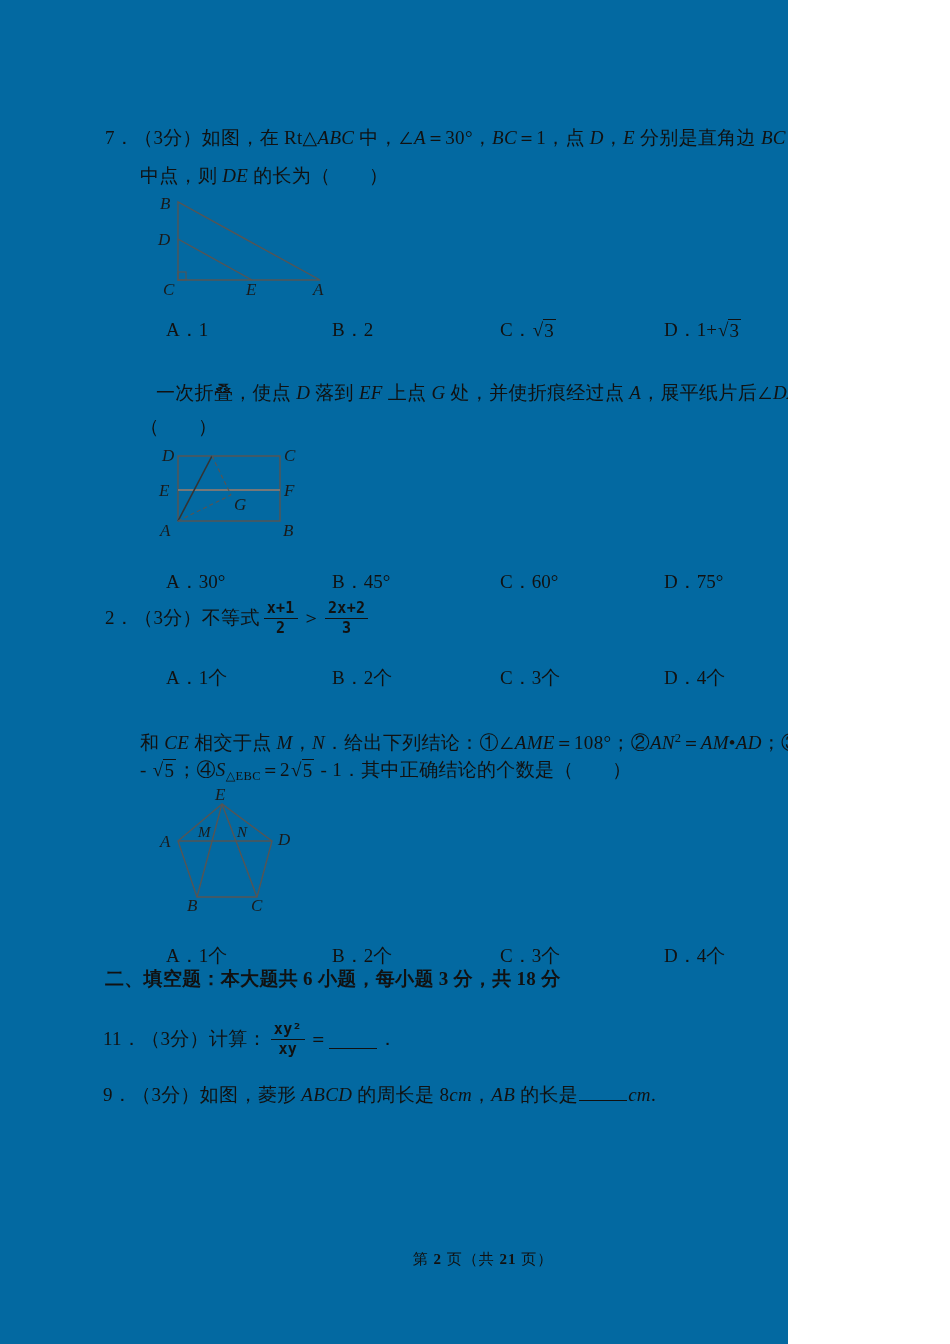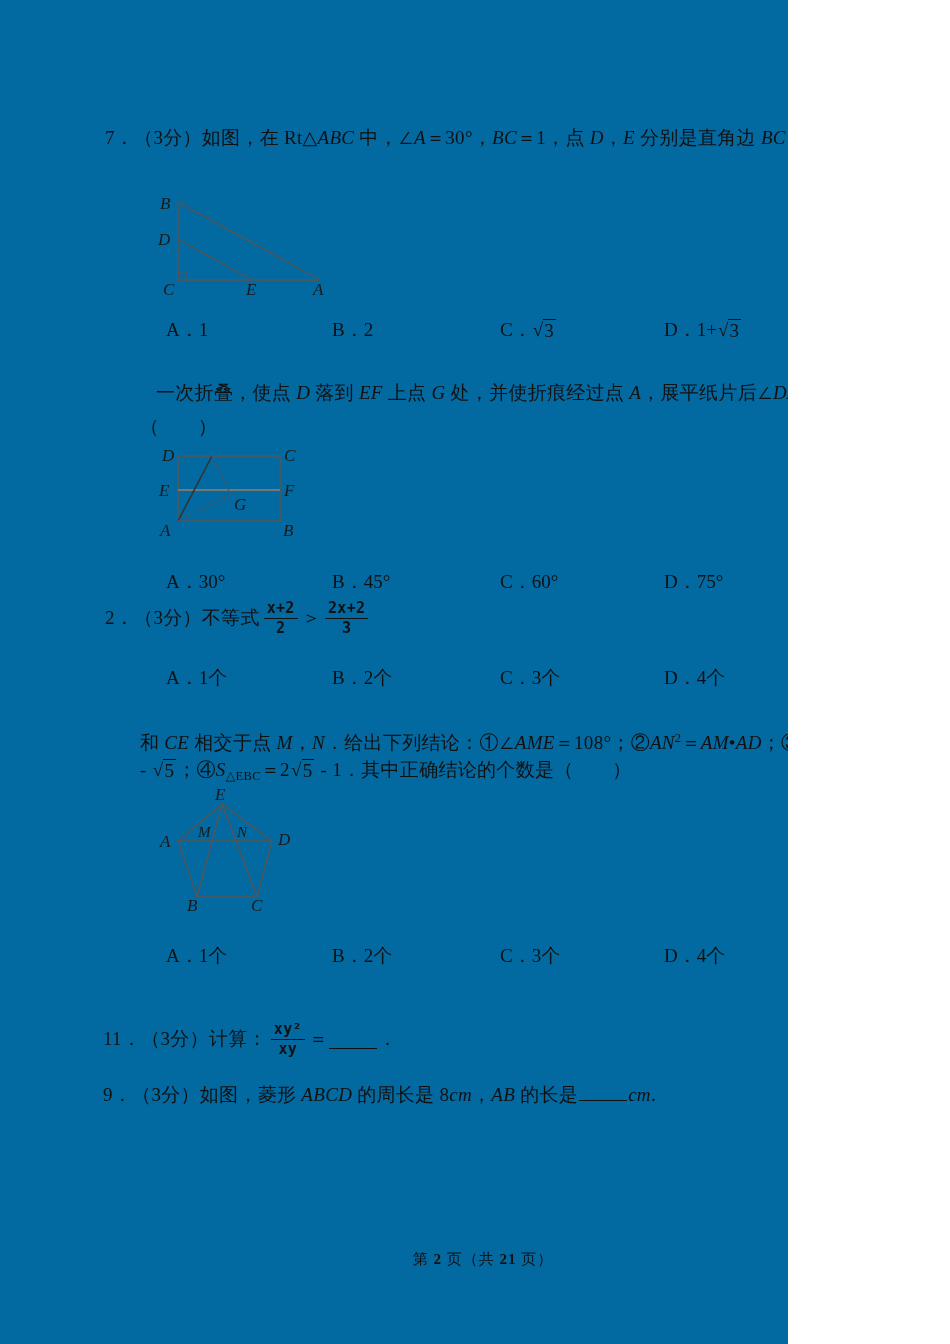--- a/index.html
+++ b/index.html
@@ -27,20 +27,21 @@
   .flabel{font:italic 17px "Liberation Serif",serif;fill:#1a1a1a;}
   .flabel-sm{font:italic 15px "Liberation Serif",serif;fill:#1a1a1a;}
   .footer{position:absolute;left:8px;width:950px;text-align:center;font-size:15px;letter-spacing:1px;margin-top:24px;}
 </style>
 </head>
 <body>
 
 <div id="page">
 
   <div class="line" style="left:105px;top:125px"><span>7．（3分）如图，在 Rt△</span><span class="it">ABC</span><span> 中，∠</span><span class="it">A</span><span>＝30°，</span><span class="it">BC</span><span>＝1，点 </span><span class="it">D</span><span>，</span><span class="it">E</span><span> 分别是直角边 </span><span class="it">BC</span><span>，</span><span class="it">AC</span><span> 的</span></div>
+  <div class="line" style="left:140px;top:163px"><span>中点，则 </span><span class="it">DE</span><span> 的长为（　　）</span></div>
 
   <svg class="fig" style="left:150px;top:192px" width="190" height="105" viewBox="0 0 190 105">
     <polygon points="28,10 28,88 170,88" stroke-width="1.4"></polygon>
     <line x1="28" y1="47" x2="102" y2="88" stroke-width="1.4"></line>
     <rect x="28" y="80" width="8" height="8" stroke-width="1.1"></rect>
     <text class="flabel" x="10" y="17">B</text>
     <text class="flabel" x="8" y="53">D</text>
     <text class="flabel" x="13" y="103">C</text>
     <text class="flabel" x="96" y="103">E</text>
     <text class="flabel" x="163" y="103">A</text>
@@ -98,21 +99,21 @@
         <span>C．60°</span>
       </span>
     <span class="opt" style="left:664px">
         <span>D．75°</span>
       </span>
   </div>
 
   <div class="row" style="left:105px;top:592px;height:52px">
       <span>2．（3分）不等式</span>
       <span class="frac">
-        <span class="num">x+2</span>
+        <span class="num">x+1</span>
         <span class="den">2</span>
       </span>
       <span>＞</span>
       <span class="frac">
         <span class="num">2x+2</span>
         <span class="den">3</span>
       </span>
     </div>
 
   <div class="optrow" style="top:651px">
@@ -161,20 +162,21 @@
         <span>B．2个</span>
       </span>
     <span class="opt" style="left:500px">
         <span>C．3个</span>
       </span>
     <span class="opt" style="left:664px">
         <span>D．4个</span>
       </span>
   </div>
 
+  <div class="line sec-header" style="left:105px;top:966px">二、填空题：本大题共 6 小题，每小题 3 分，共 18 分</div>
 
   <div class="row" style="left:103px;top:1008px;height:62px">
       <span>11．（3分）计算：</span>
       <span class="frac">
         <span class="num">xy²</span>
         <span class="den">xy</span>
       </span>
       <span>＝</span>
       <span class="blank"></span>
       <span>．</span>

